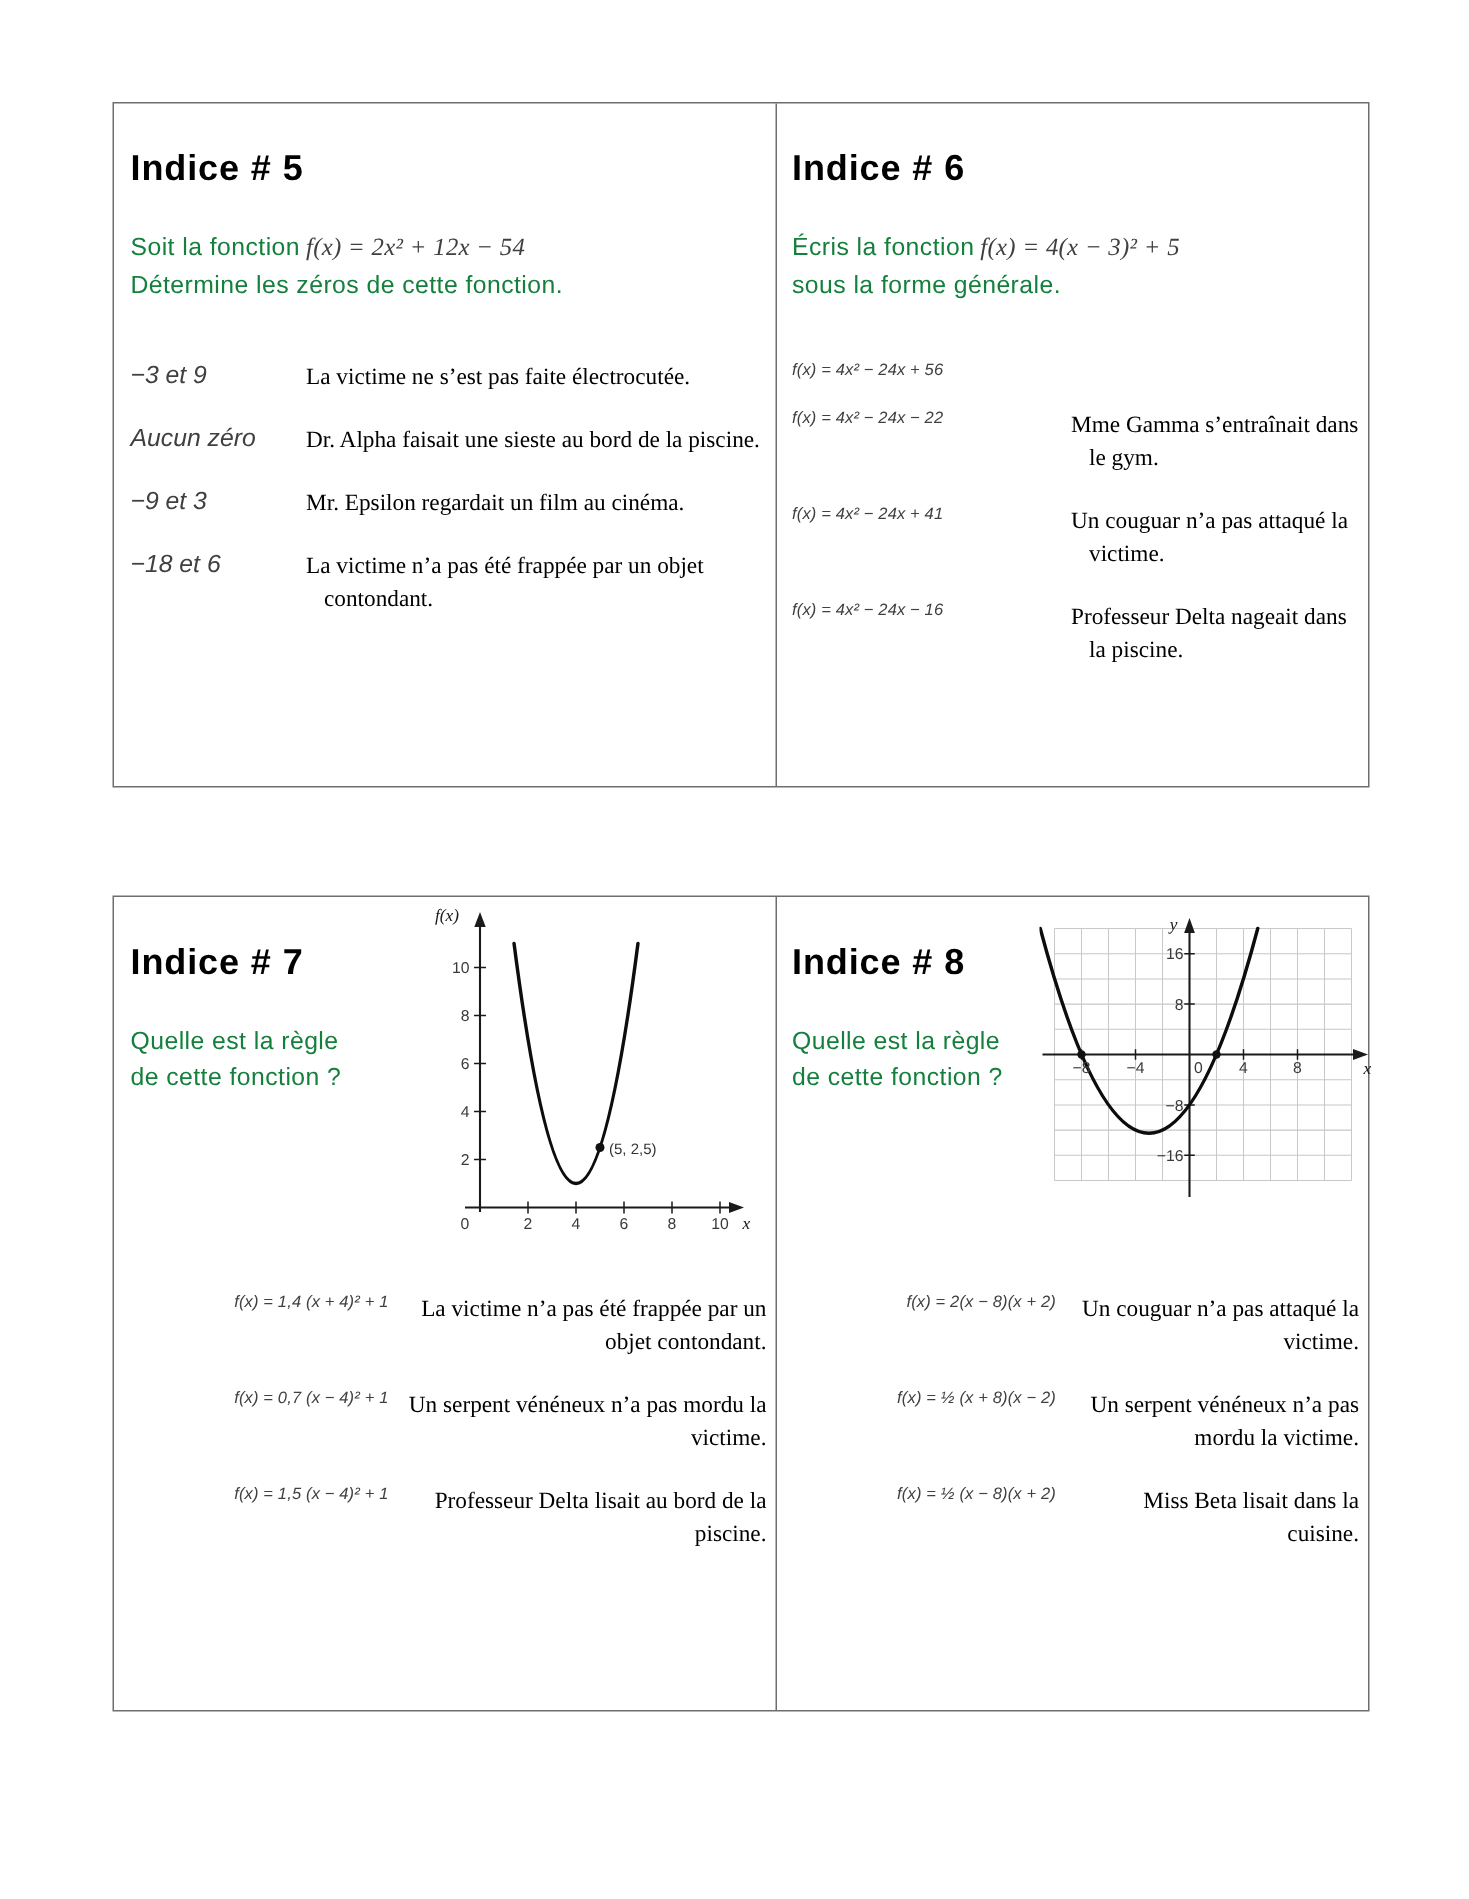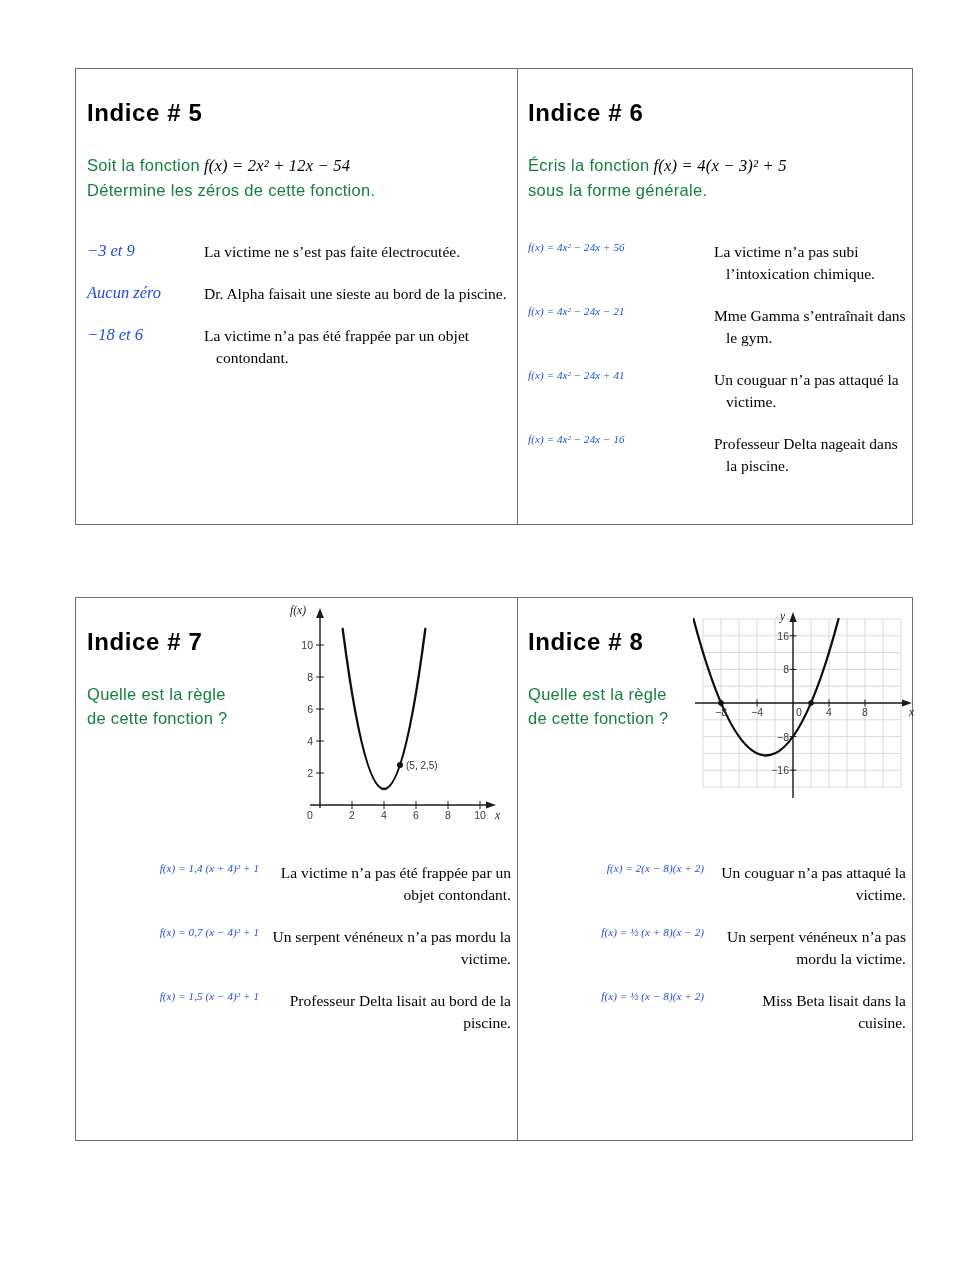--- a/index.html
+++ b/index.html
@@ -14,32 +14,32 @@
   .cell-left { width:442px; border-right:1.3px solid #6e6e6e; }
   .cell-right { flex:1; }
 
   .card-title { position:absolute; top:30px; left:11px; font-family:"Liberation Sans", sans-serif;
                 font-size:24px; font-weight:600; letter-spacing:0.6px; color:#000; }
   .cell-right .card-title { left:10px; }
 
   .prompt { position:absolute; top:84px; left:11px; right:8px; line-height:24px; }
   .cell-right .prompt { left:10px; }
   .sans { font-family:"Liberation Sans", sans-serif; font-size:16.5px; color:#15803d; letter-spacing:0.3px; }
-  .math { font-family:"Liberation Serif", serif; font-style:italic; font-size:16.5px; color:#000000; letter-spacing:0.2px; }
+  .math { font-family:"Liberation Serif", serif; font-style:italic; font-size:16.5px; color:#404040; letter-spacing:0.2px; }
 
   .options { position:absolute; left:11px; right:6px; }
   .cell-right .options { left:10px; }
   .options-a { top:172px; }
   .options-b { top:264px;text-align:right; }
   .opt-row { display:grid; grid-template-columns:var(--acol,110px) 1fr; column-gap:10px; margin-bottom:20px; align-items:start; }
   .opt-5 { --acol:107px; }
   .opt-6 { --acol:176px; }
   .opt-7 { --acol:172px; }
   .opt-8 { --acol:176px; }
-  .answer { font-family:Liberation Serif, serif; font-style:italic; color:#1d4ed8; }
+  .answer { font-family:Liberation Sans, sans-serif; font-style:italic; color:#404040; }
   .answer-words { font-size:16.5px; }
   .answer-formula { font-size:11px; letter-spacing:0.1px; }
   .clue { font-size:15.5px; line-height:1.42; color:#000; padding-left:12px; text-indent:-12px; }
 
   .graph-7 { position:absolute; left:206px; top:2px; width:228px; height:244px; }
   .graph-8 { position:absolute; left:175px; top:10px; width:226px; height:202px; }
 
   .gaxis  { stroke:#1a1a1a; stroke-width:1.4; fill:none; }
   .gtickline { stroke:#1a1a1a; stroke-width:1; fill:none; }
   .garrow { fill:#1a1a1a; }
@@ -69,42 +69,45 @@
       <div class="options options-a opt-5">
         <div class="opt-row">
           <span class="answer answer-words">−3 et 9</span>
           <span class="clue">La victime ne s’est pas faite électrocutée.</span>
         </div>
         <div class="opt-row">
           <span class="answer answer-words">Aucun zéro</span>
           <span class="clue">Dr. Alpha faisait une sieste au bord de la piscine.</span>
         </div>
         <div class="opt-row">
+          <span class="answer answer-words">−9 et 3</span>
+          <span class="clue">Mr. Epsilon regardait un film au cinéma.</span>
+        </div>
+        <div class="opt-row">
           <span class="answer answer-words">−18 et 6</span>
           <span class="clue">La victime n’a pas été frappée par un objet contondant.</span>
         </div>
       </div>
     </div>
 
     <div class="cell cell-right">
       <h2 class="card-title">Indice # 6</h2>
       <div class="prompt">
         <div>
           <span class="sans">Écris la fonction</span>
           <span class="math">f(x) = 4(x − 3)² + 5</span>
         </div>
         <div class="sans">sous la forme générale.</div>
       </div>
       <div class="options options-a opt-6">
         <div class="opt-row">
           <span class="answer answer-formula">f(x) = 4x² − 24x + 56</span>
-          <span class="clue">La victime n’a pas subi l’intoxication chimique.</span>
-        </div>
-        <div class="opt-row">
-          <span class="answer answer-formula">f(x) = 4x² − 24x − 21</span>
+        </div>
+        <div class="opt-row">
+          <span class="answer answer-formula">f(x) = 4x² − 24x − 22</span>
           <span class="clue">Mme Gamma s’entraînait dans le gym.</span>
         </div>
         <div class="opt-row">
           <span class="answer answer-formula">f(x) = 4x² − 24x + 41</span>
           <span class="clue">Un couguar n’a pas attaqué la victime.</span>
         </div>
         <div class="opt-row">
           <span class="answer answer-formula">f(x) = 4x² − 24x − 16</span>
           <span class="clue">Professeur Delta nageait dans la piscine.</span>
         </div>

